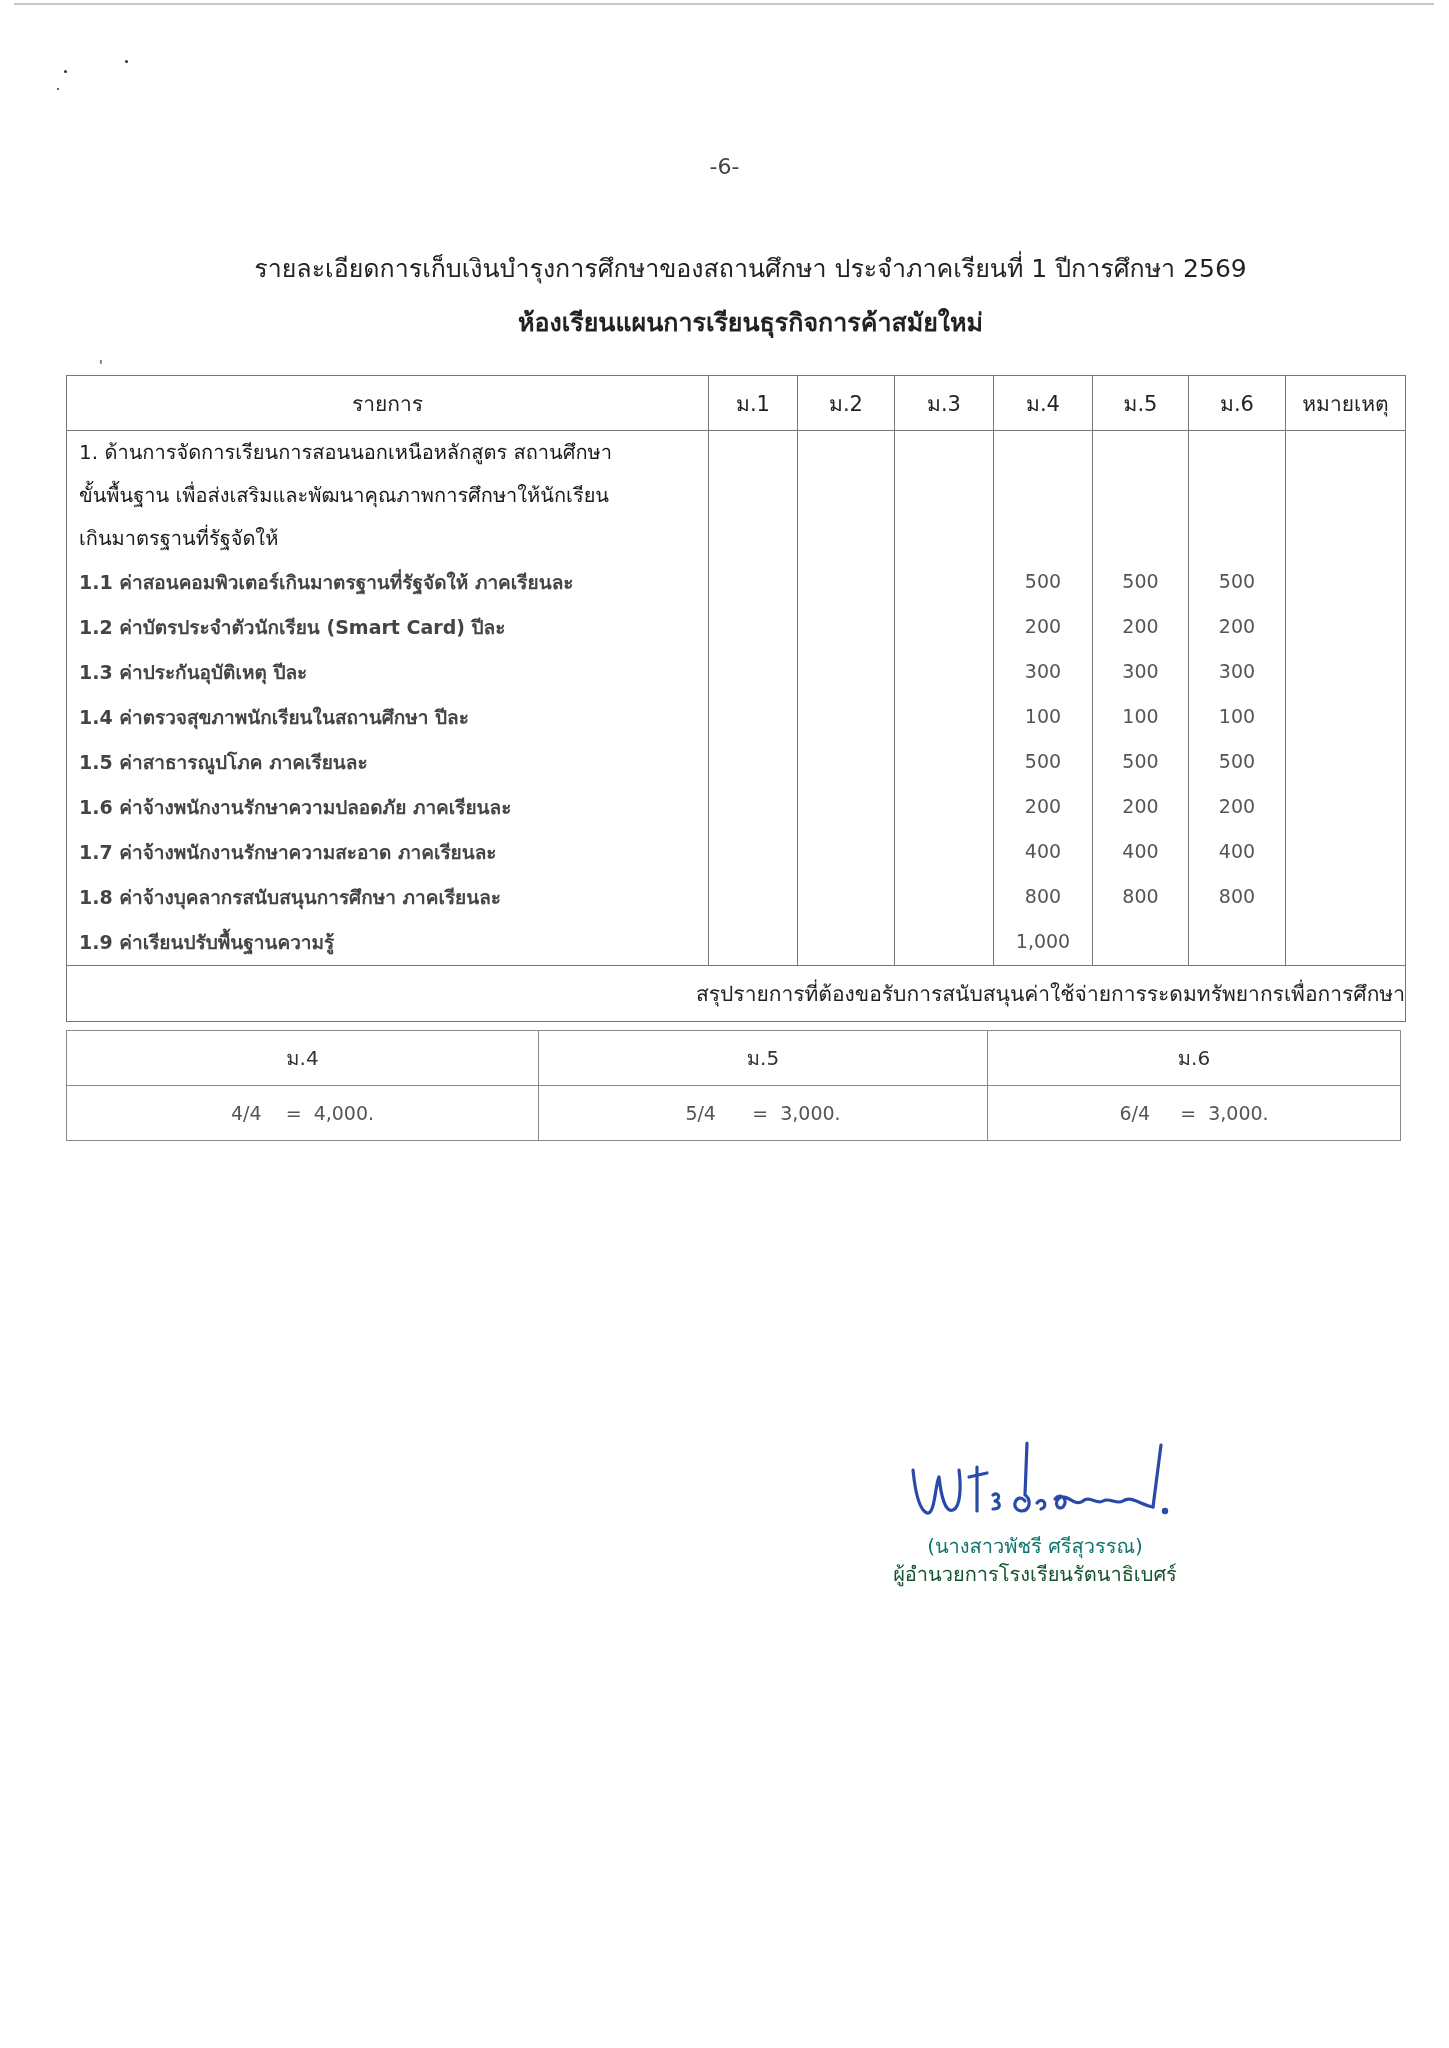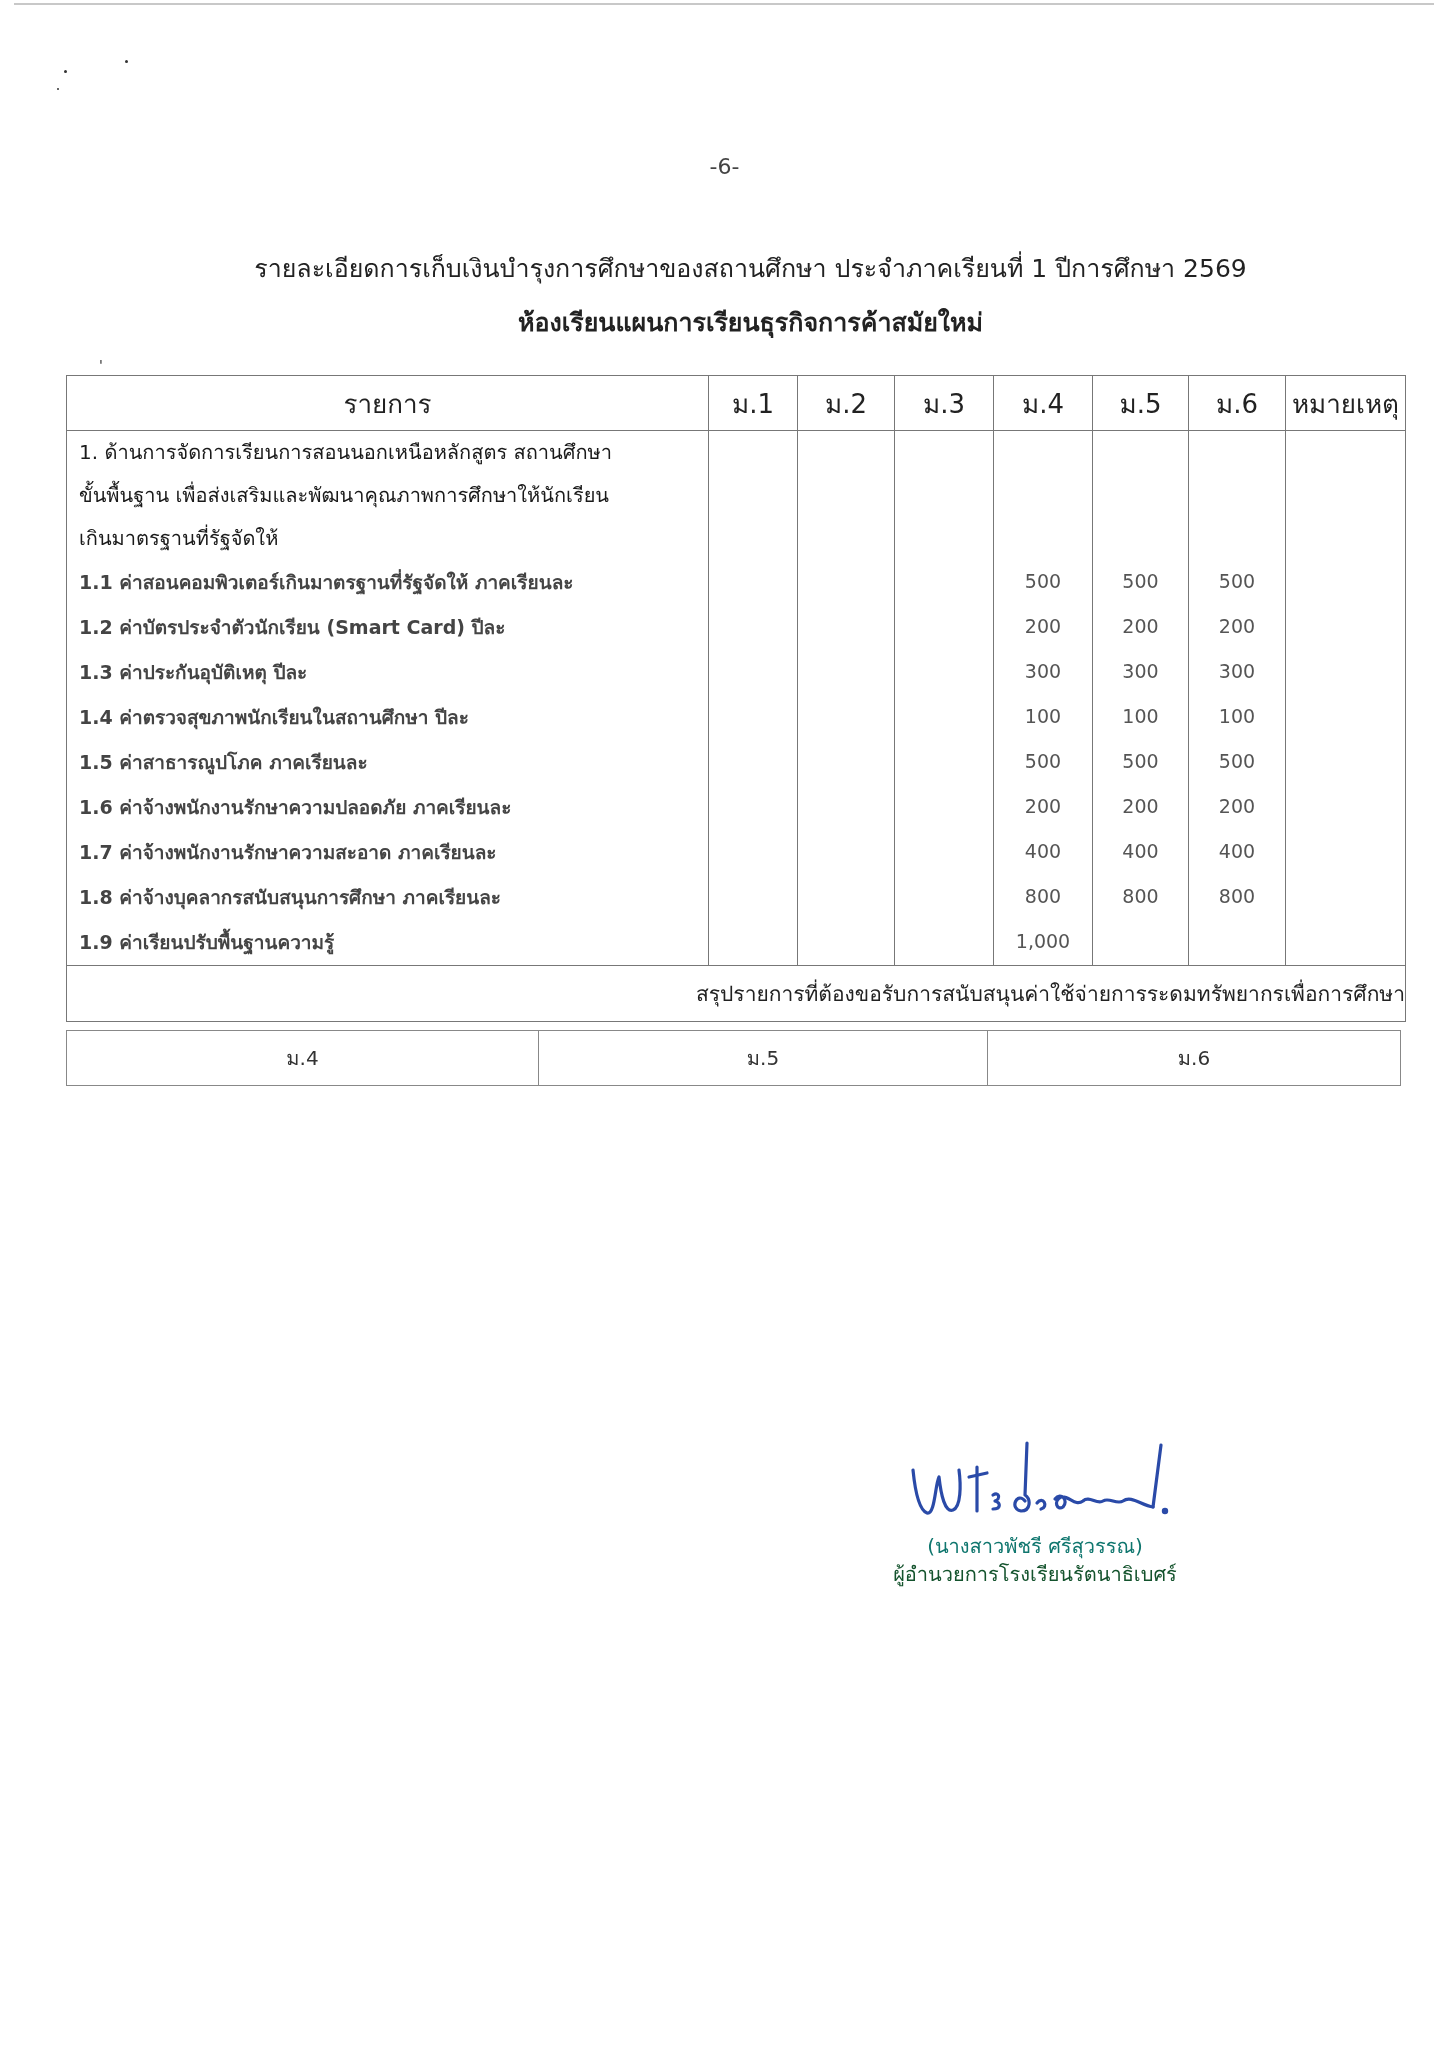--- a/index.html
+++ b/index.html
@@ -14,21 +14,21 @@
   .title { position: absolute; left: 0; width: 1449px; text-align: center; font-size: 25px; color: #222; padding-left: 26px; }
   .title.t1 { top: 248px; }
   .title.t2 { top: 302px; font-weight: bold; }
   .tick-mark { position: absolute; left: 99px; top: 357px; font-size: 14px; color: #333; }
 
   
   .main-table { position: absolute; left: 66px; top: 375px; border-collapse: collapse; table-layout: fixed; }
   .main-table td, .main-table th {
     border: 1.5px solid #777; padding: 0; font-weight: normal; vertical-align: top;
   }
-  .main-table th { height: 54px; vertical-align: middle; text-align: center; font-size: 26px; color: #222; }
+  .main-table th { height: 54px; vertical-align: middle; text-align: center; font-size: 21px; color: #222; }
   .main-table .body-cell { padding: 0; }
   .item-col { padding-left: 12px !important; }
   .line { height: 45px; line-height: 45px; font-size: 19px; white-space: nowrap; }
   .line.head-line { height: 43px; line-height: 43px; font-size: 20px; color: #1a1a1a; }
   .line.sub { color: #444; font-size: 19px; font-weight: bold; }
   .num-col .line { text-align: center; color: #555; font-size: 19px; }
   .spacer-top { height: 128px; }
 
   .summary-title-row td {
     height: 55px; text-align: right; vertical-align: middle; font-size: 21px; color: #222; font-family: Liberation Mono, monospace;
@@ -186,20 +186,25 @@
       <col style="width:472px">
       <col style="width:449px">
       <col style="width:413px">
     </colgroup>
   <tbody>
       <tr>
     <td>ม.4</td>
     <td>ม.5</td>
     <td>ม.6</td>
   </tr>
+  <tr>
+    <td class="val" style="white-space:pre">4/4    =  4,000.</td>
+    <td class="val" style="white-space:pre">5/4      =  3,000.</td>
+    <td class="val" style="white-space:pre">6/4     =  3,000.</td>
+  </tr>
 </tbody>
   </table>
 
 <svg class="signature" viewBox="0 0 320 110">
   <g fill="none" stroke="#2a4aa8" stroke-width="3.2" stroke-linecap="round" stroke-linejoin="round">
     <path d="M8,55 C10,75 14,95 22,98 C30,100 30,70 34,62 C36,80 40,98 48,95 C56,92 56,70 54,55"></path>
     <path d="M72,52 L72,96"></path>
     <path d="M64,62 L82,58"></path>
     <path d="M88,80 C94,76 96,84 90,86 C96,88 96,94 88,94"></path>
     <path d="M120,86 C112,76 104,94 116,96 C126,96 126,84 120,80 L122,28"></path>

